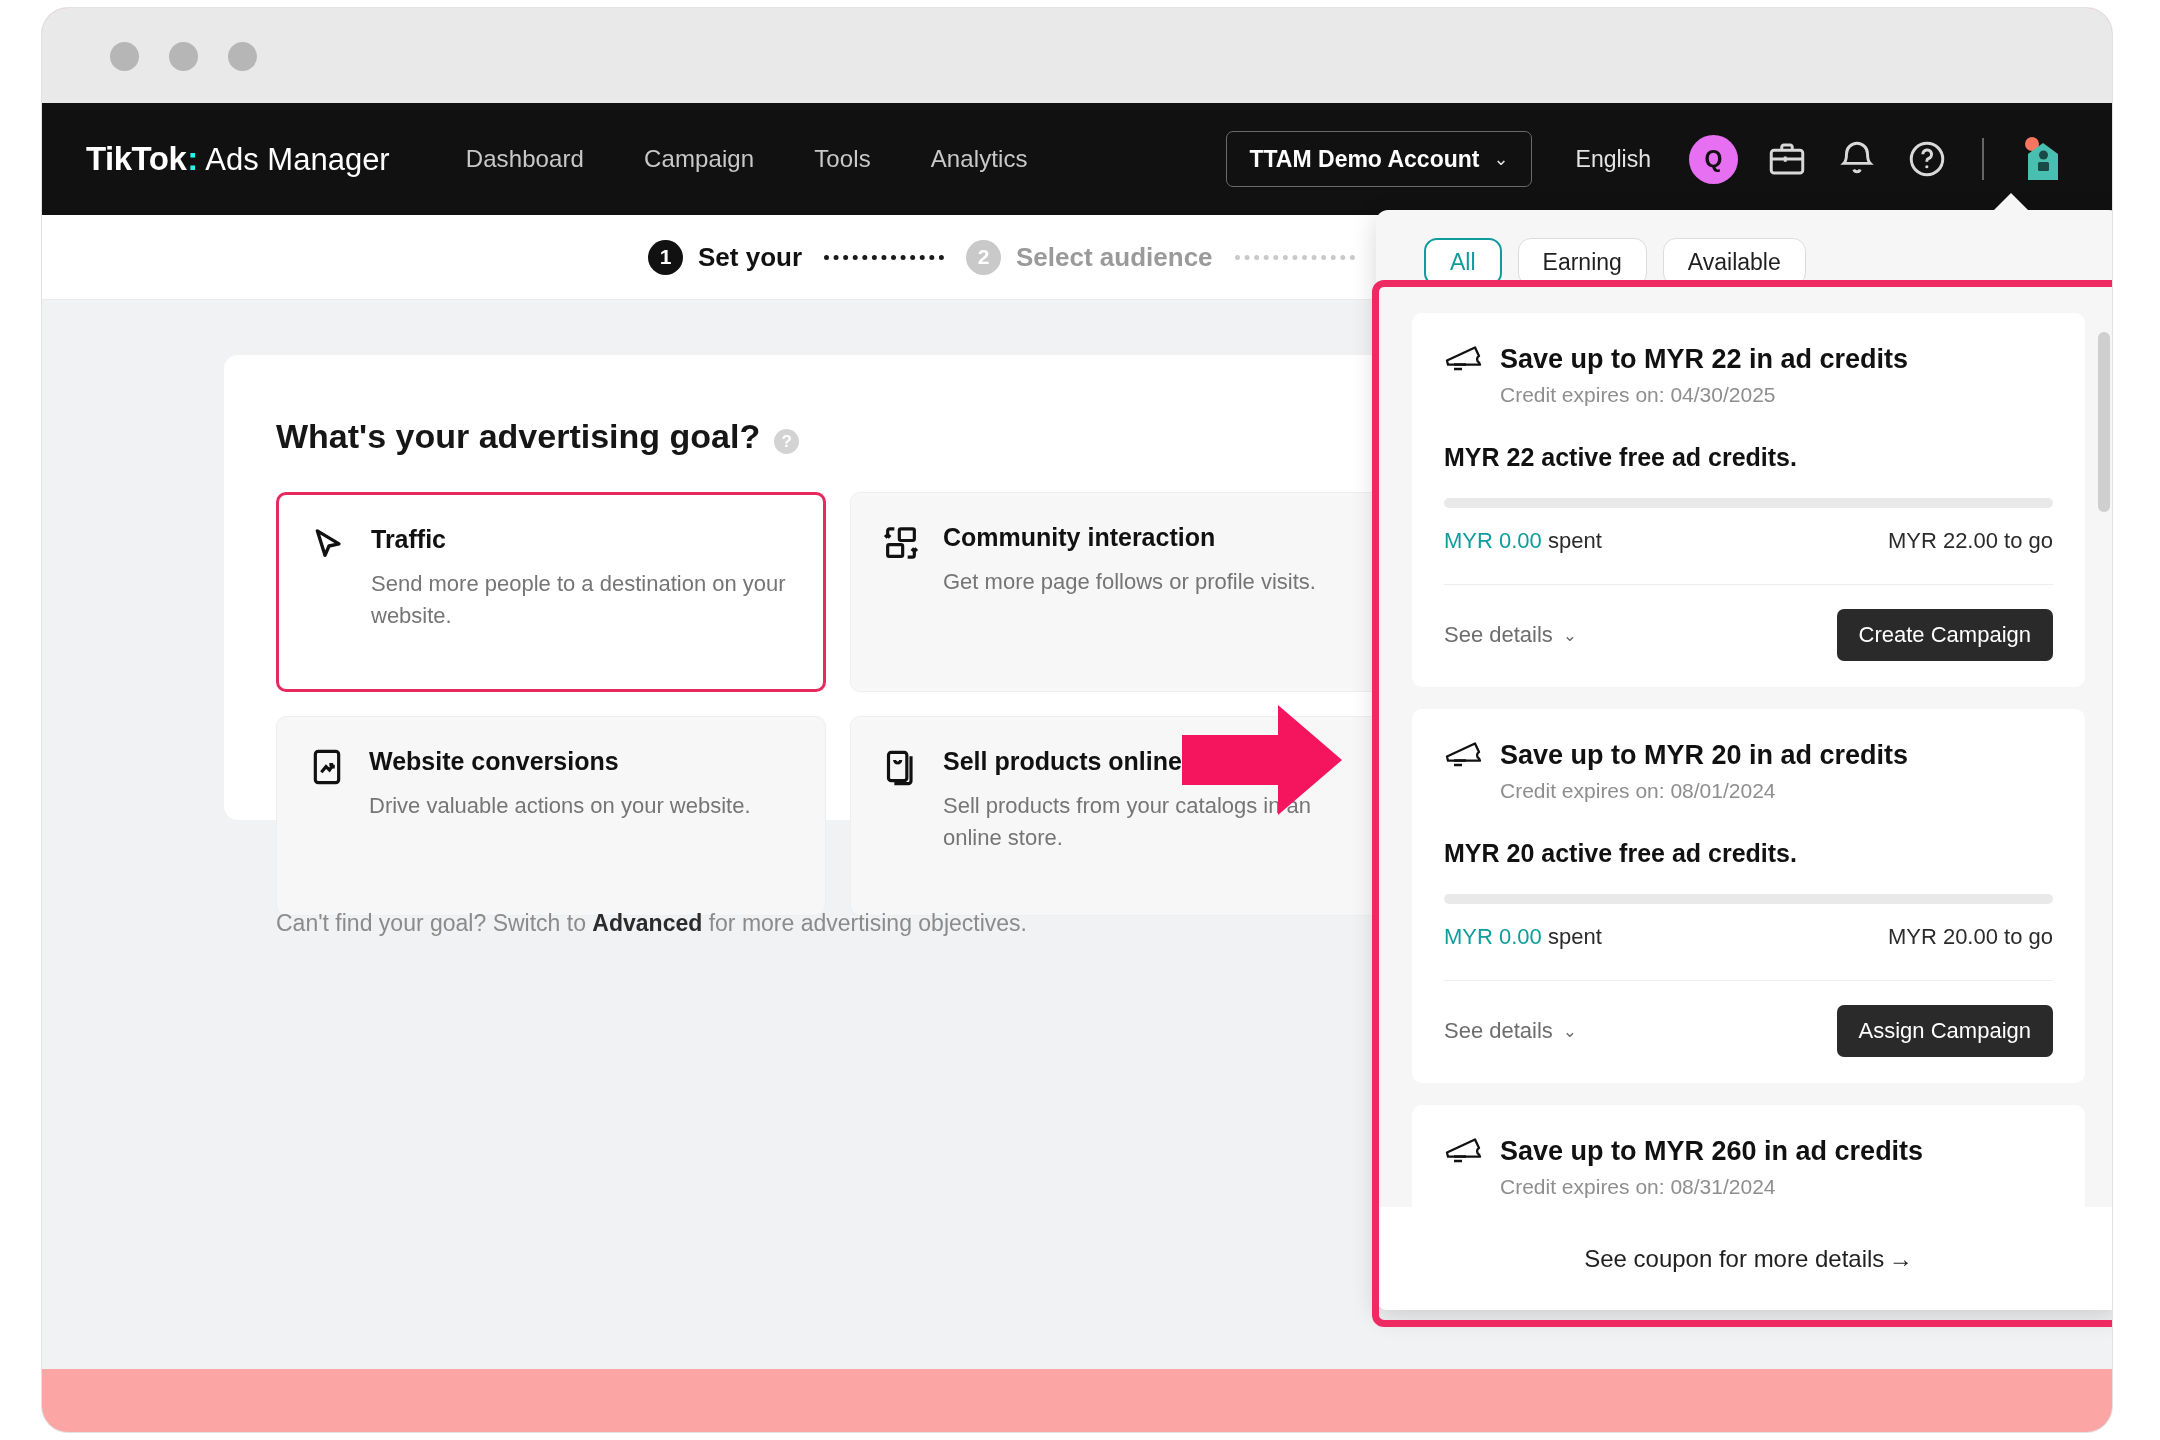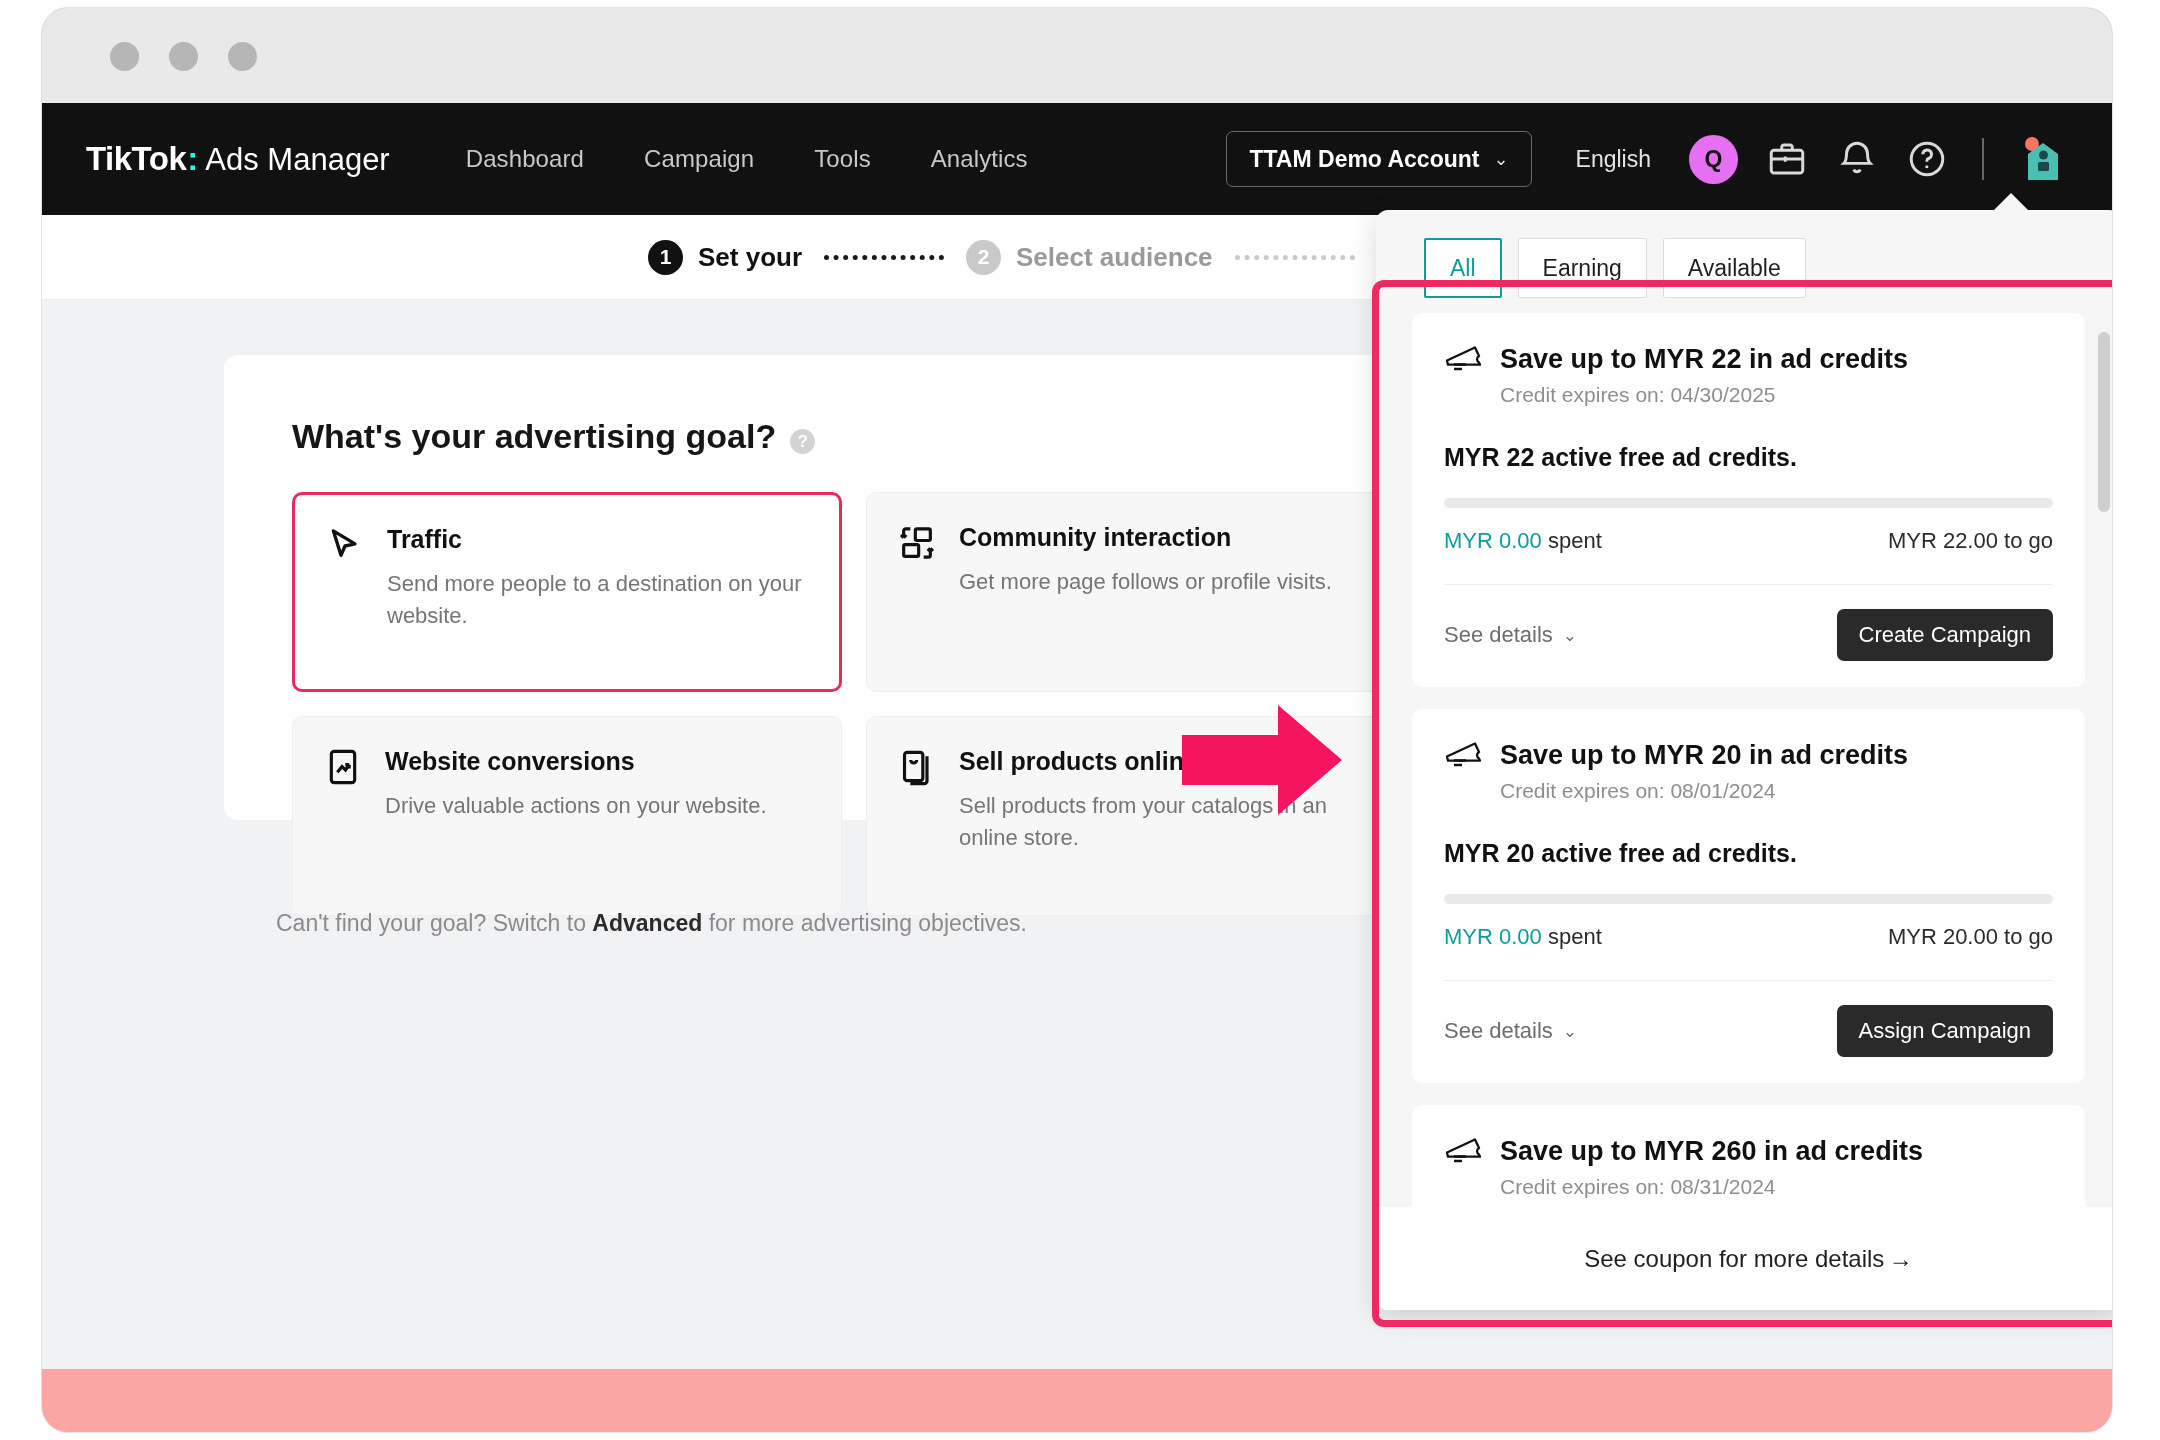--- a/index.html
+++ b/index.html
@@ -98,21 +98,21 @@
   .dotted.light { border-top-color: #c9c9c9; }
 
   
   .page {
     position: absolute; left: 0; top: 292px; right: 0; bottom: 63px;
     background: #f1f2f4;
   }
   .card-panel {
     position: absolute; left: 182px; top: 55px;
     width: 1700px; height: 465px;
-    background: #ffffff; border-radius: 14px; padding-left: 16px;
+    background: #ffffff; border-radius: 14px;
   }
   .goal-title {
     margin: 62px 0 0 52px;
     font-size: 34px; font-weight: bold; color: #161616;
     display: flex; align-items: center; gap: 14px;
   }
   .help-dot {
     width: 25px; height: 25px; border-radius: 50%;
     background: #d3d3d3; color: #ffffff;
     font-size: 17px; font-weight: bold;
@@ -157,22 +157,22 @@
   }
   .caret {
     position: absolute; right: 92px; top: -17px;
     width: 0; height: 0;
     border-left: 18px solid transparent;
     border-right: 18px solid transparent;
     border-bottom: 18px solid #f6f6f6;
   }
   .filters { display: flex; gap: 16px; padding: 28px 0 0 48px; }
   .fbtn {
-    height: 60px; padding: 0 24px;
-    border-radius: 2px; background: #ffffff;
+    height: 48px; padding: 0 24px;
+    border-radius: 13px; background: #ffffff;
     border: 1px solid #dcdcdc;
     display: flex; align-items: center;
     font-size: 23px; color: #1f1f1f; cursor: pointer;
   }
   .fbtn.on { border: 2px solid #0e9c9c; color: #0e9c9c; }
 
   .coupon-list {
     position: absolute; left: 0; top: 103px; width: 100%; bottom: 103px;
     overflow: hidden; padding: 0 36px;
   }

